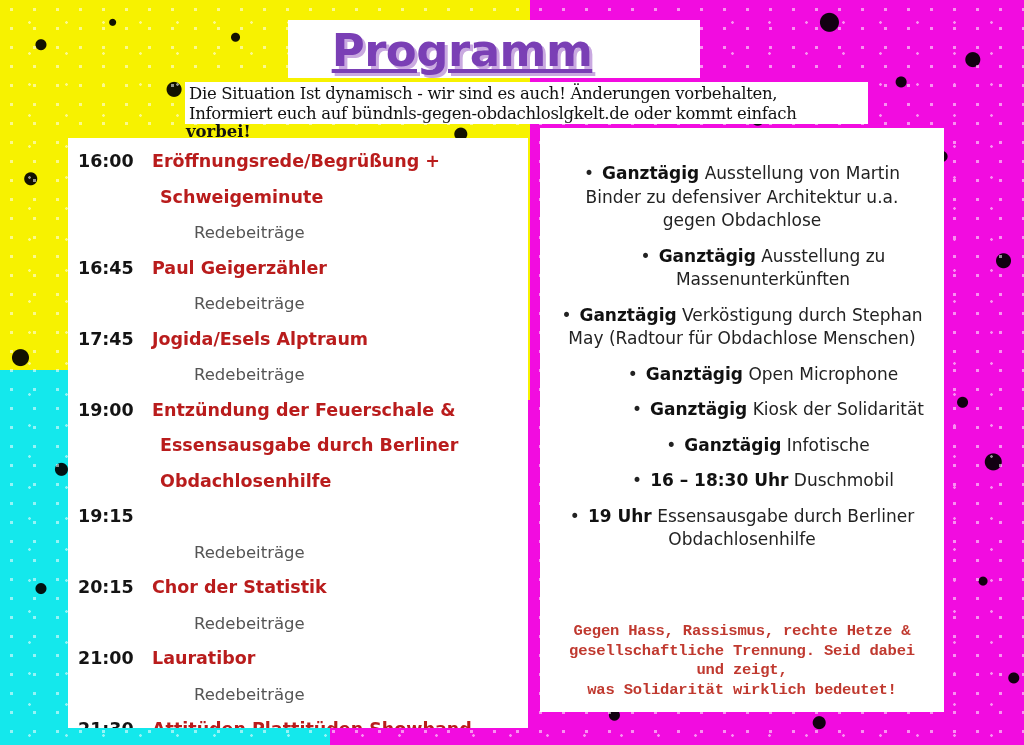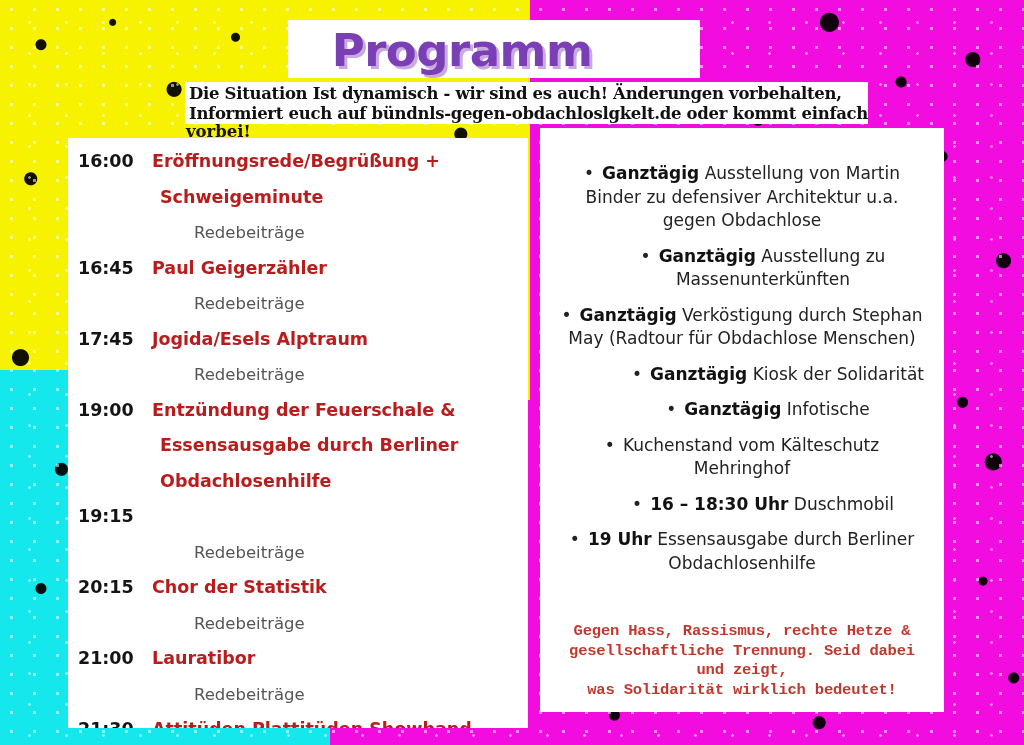--- a/index.html
+++ b/index.html
@@ -133,37 +133,38 @@
     left: 288px; top: 24px;
     width: 348px;
     text-align: center;
     font-family: "DejaVu Sans", sans-serif;
     font-size: 45px;
     font-weight: 700;
     letter-spacing: -0.5px;
     color: #7a3fb5;
     text-shadow: 3px 3px 0 #c9a9e0;
     z-index: 6;
+    text-decoration: underline;
   }
 
   
   .subtitle-band {
     position: absolute;
     left: 185px; top: 82px;
     width: 683px; height: 42px;
     background: #ffffff;
     z-index: 5;
   }
   .subtitle-text {
     position: absolute;
     left: 189px; top: 84px;
     width: 680px;
     z-index: 6;
     font-family: "DejaVu Serif", serif;
-    font-weight: 700;
+    font-weight: 400;
     font-size: 16.5px;
     line-height: 20px;
     color: #111;
     letter-spacing: -0.3px;
   }
   .subtitle-line3 {
     position: absolute;
     left: 186px; top: 122px;
     z-index: 4;
     font-family: "DejaVu Serif", serif;
@@ -333,23 +334,23 @@
           <div class="sched-title"><span>Attitüden Plattitüden Showband</span></div>
         </div>
       </div>
   </div>
 
   <div class="panel panel-right">
     <div class="bullets" id="bullet-list">
         <div class="bullet-item"><span class="dot">•</span><b>Ganztägig</b> <span>Ausstellung von Martin Binder zu defensiver Architektur u.a. gegen Obdachlose</span></div>
         <div class="bullet-item bullet-indent-2"><span class="dot">•</span><b>Ganztägig</b> <span>Ausstellung zu Massenunterkünften</span></div>
         <div class="bullet-item"><span class="dot">•</span><b>Ganztägig</b> <span>Verköstigung durch Stephan May (Radtour für Obdachlose Menschen)</span></div>
+        <div class="bullet-item bullet-indent-2"><span class="dot">•</span><b>Ganztägig</b> <span>Open Microphone</span></div>
         <div class="bullet-item bullet-indent-1"><span class="dot">•</span><b>Ganztägig</b> <span>Kiosk der Solidarität</span></div>
         <div class="bullet-item bullet-indent-3"><span class="dot">•</span><b>Ganztägig</b> <span>Infotische</span></div>
-        <div class="bullet-item"><span class="dot">•</span><span>Kuchenstand vom Kälteschutz Mehringhof</span></div>
         <div class="bullet-item bullet-indent-2"><span class="dot">•</span><b>16 – 18:30 Uhr</b> <span>Duschmobil</span></div>
         <div class="bullet-item"><span class="dot">•</span><b>19 Uhr</b> <span>Essensausgabe durch Berliner Obdachlosenhilfe</span></div>
       </div>
     <div class="slogan">
       <div>Gegen Hass, Rassismus, rechte Hetze &amp;</div>
       <div>gesellschaftliche Trennung. Seid dabei und zeigt,</div>
       <div>was Solidarität wirklich bedeutet!</div>
     </div>
   </div>
 

